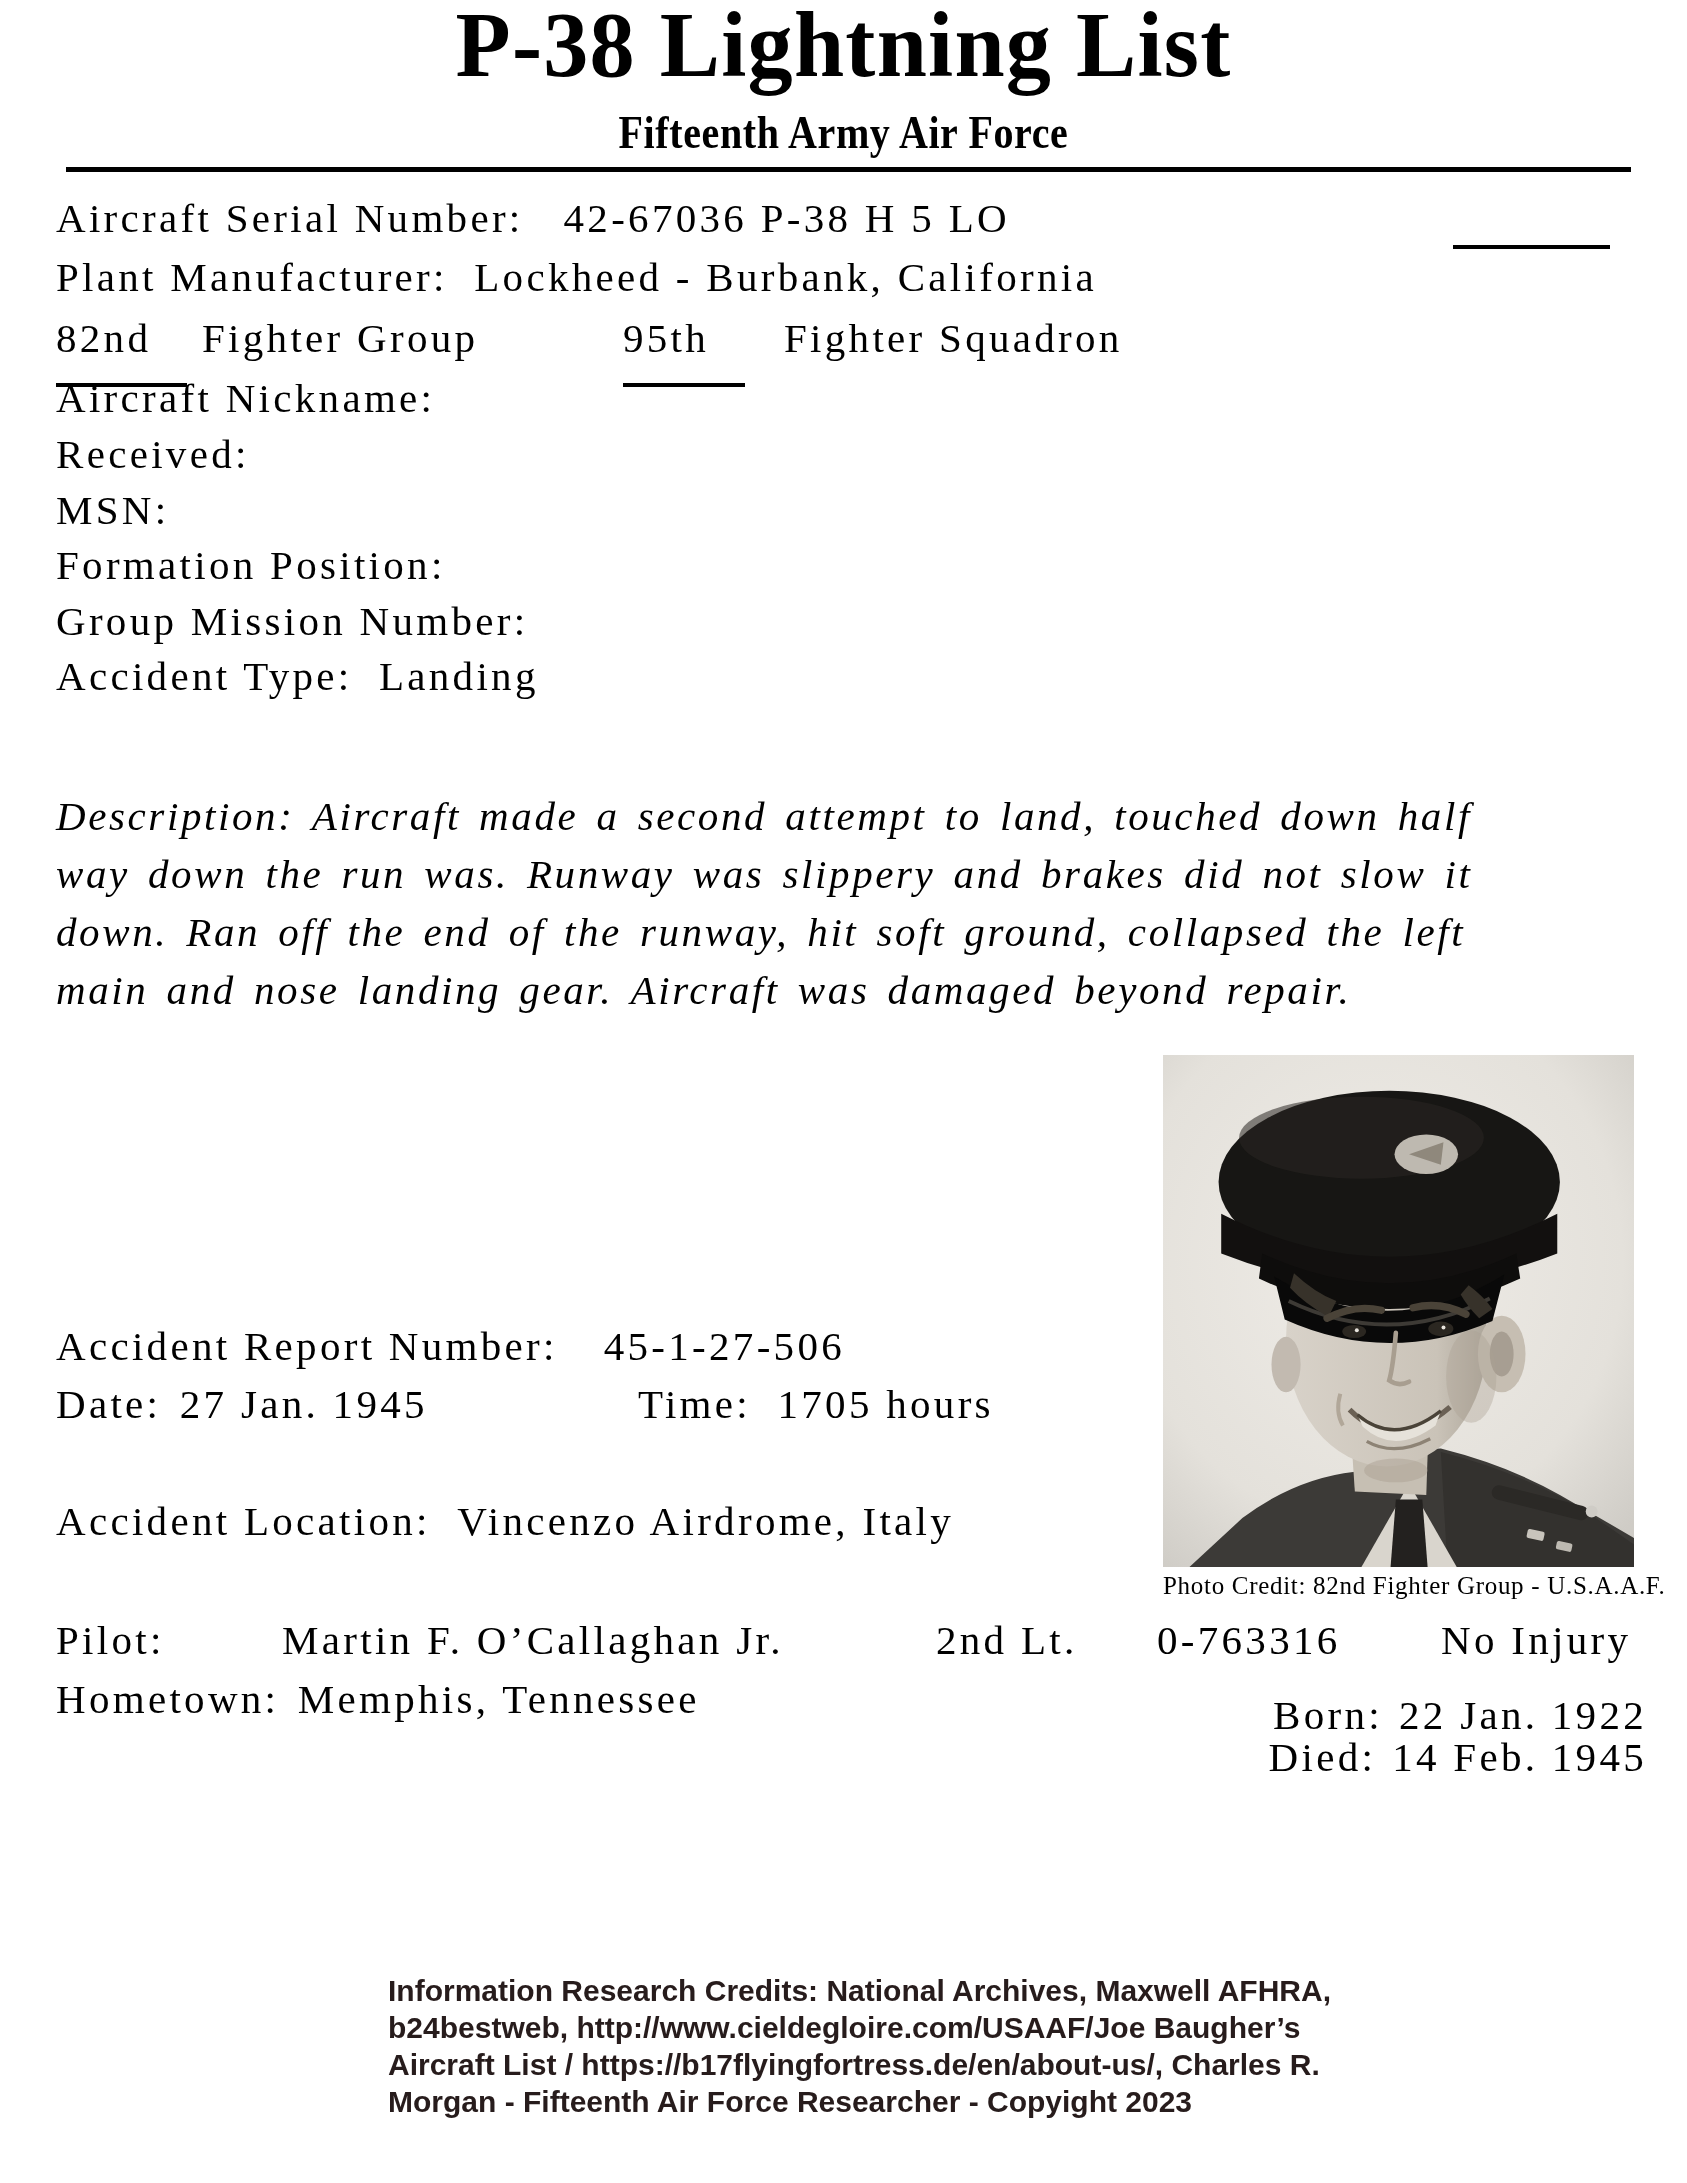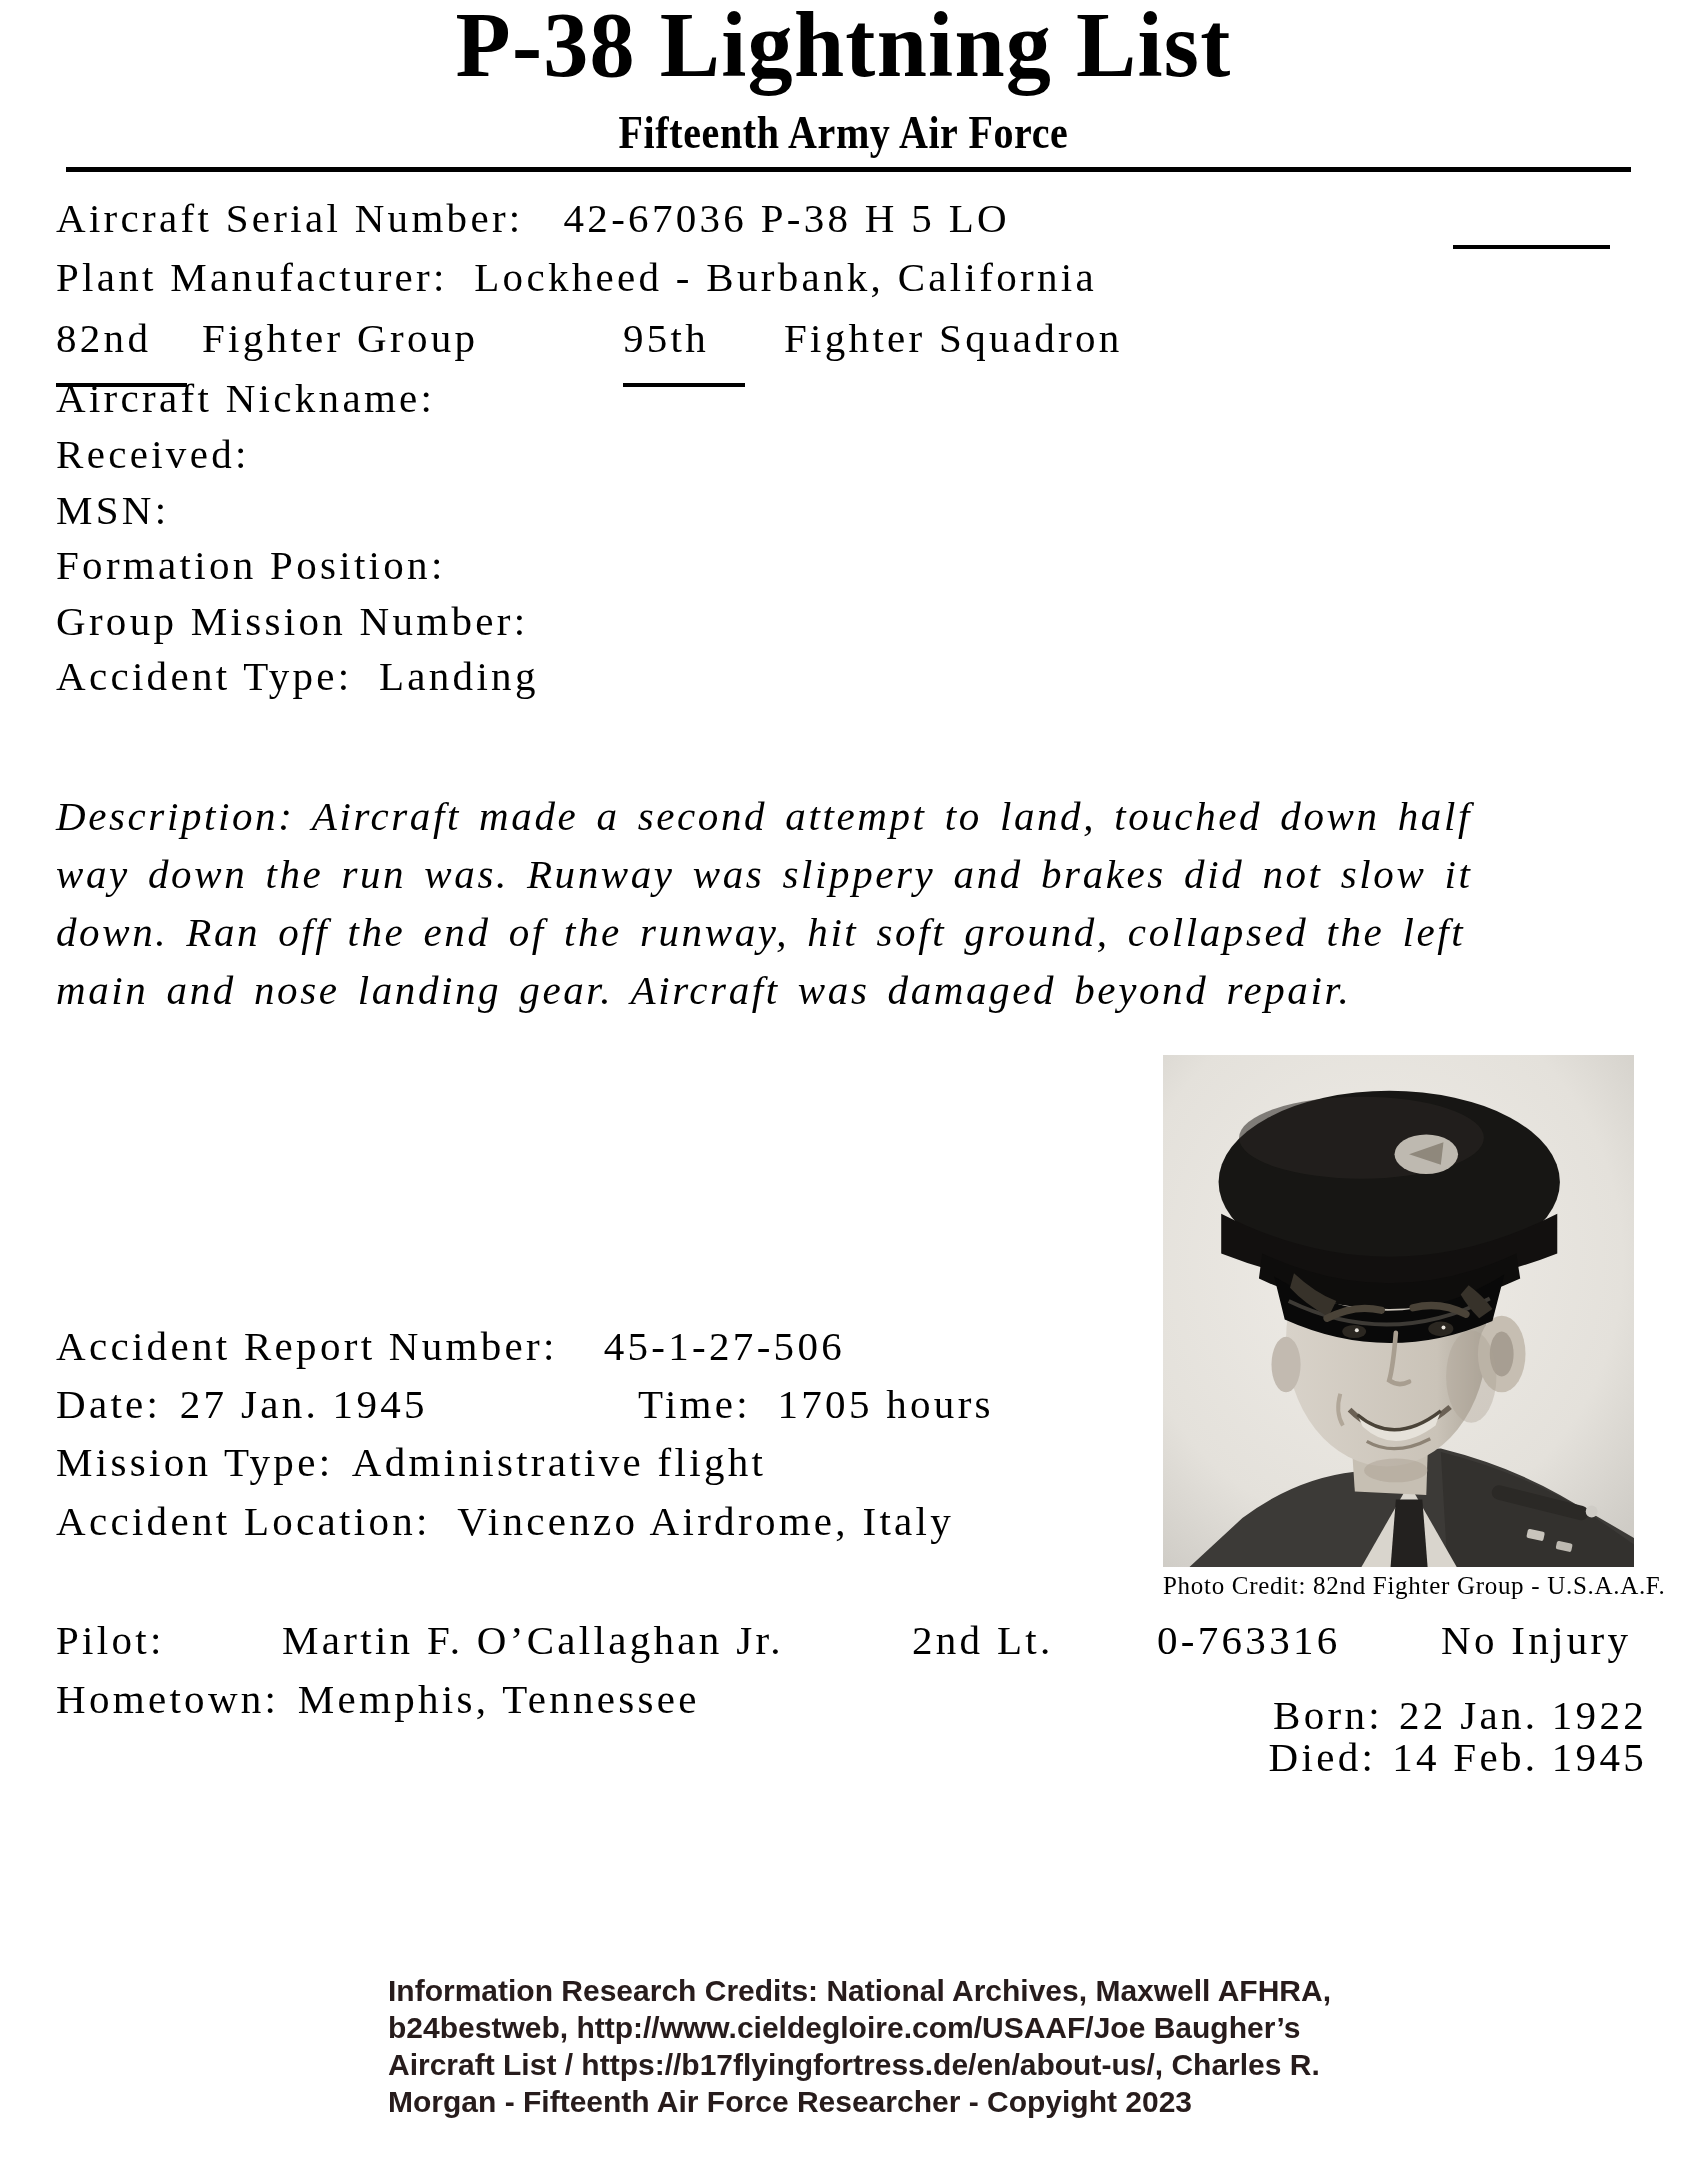--- a/index.html
+++ b/index.html
@@ -155,31 +155,28 @@
   </div>
   <div class="caption">Photo Credit: 82nd Fighter Group - U.S.A.A.F.</div>
 
   <div class="row" style="top:1318px">
     <span>Accident Report Number:</span><span class="v" style="margin-left:46px">45-1-27-506</span>
   </div>
   <div class="row wide" style="top:1376px">
     <span class="abs" style="left:56px"><span>Date:</span><span class="v" style="margin-left:18.5px">27 Jan. 1945</span></span>
     <span class="abs" style="left:638px"><span>Time:</span><span class="v">1705 hours</span></span>
   </div>
-  <div class="row" style="top:1434px">
-    <span>Mission Type:</span><span class="v" style="margin-left:18.5px">Administrative flight</span>
-  </div>
   <div class="row" style="top:1493px">
     <span>Accident Location:</span><span class="v">Vincenzo Airdrome, Italy</span>
   </div>
 
   <div class="row wide" style="top:1612px">
     <span class="abs" style="left:56px">Pilot:</span>
     <span class="abs" style="left:282px">Martin F. O’Callaghan Jr.</span>
-    <span class="abs" style="left:912px">2nd Lt.</span>
+    <span class="abs" style="left:936px">2nd Lt.</span>
     <span class="abs" style="left:1157px">0-763316</span>
     <span class="abs" style="left:1441px">No Injury</span>
   </div>
   <div class="row wide" style="top:1671px">
     <span class="abs" style="left:56px"><span>Hometown:</span><span class="v" style="margin-left:18.5px">Memphis, Tennessee</span></span>
     <span class="rightcol" style="top:16px"><span>Born:</span><span class="v" style="margin-left:16px">22 Jan. 1922</span></span>
   </div>
   <div class="row wide" style="top:1729px">
     <span class="rightcol" style="top:0"><span>Died:</span><span class="v" style="margin-left:16px">14 Feb. 1945</span></span>
   </div>

